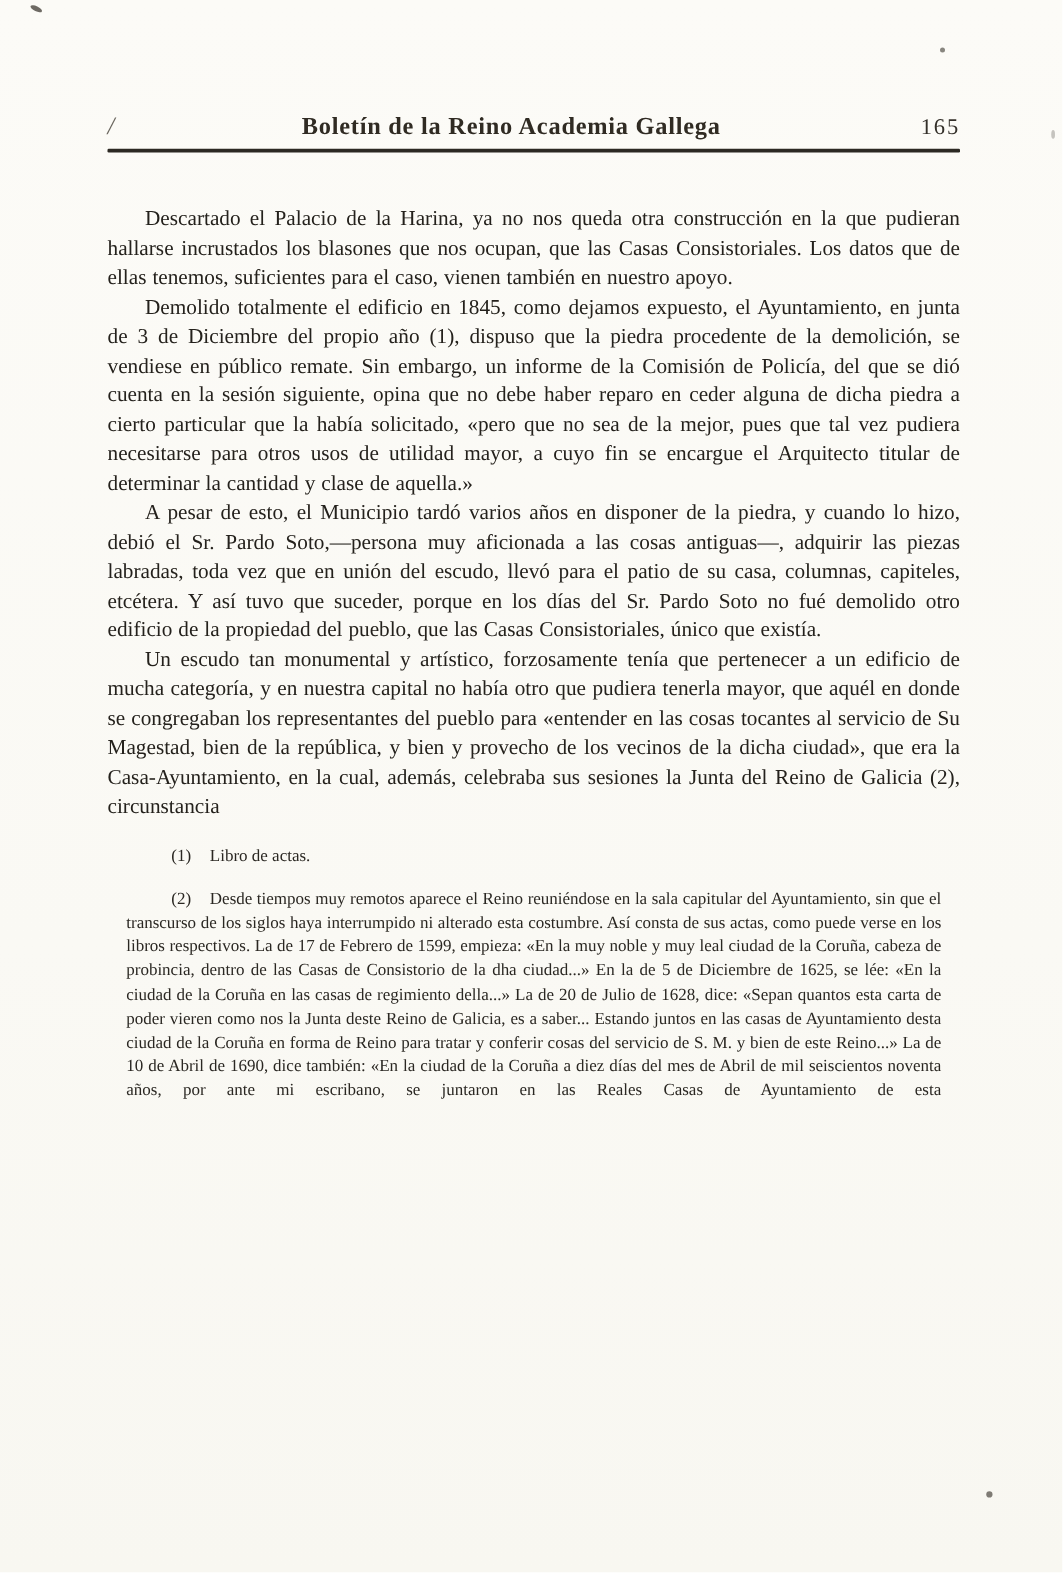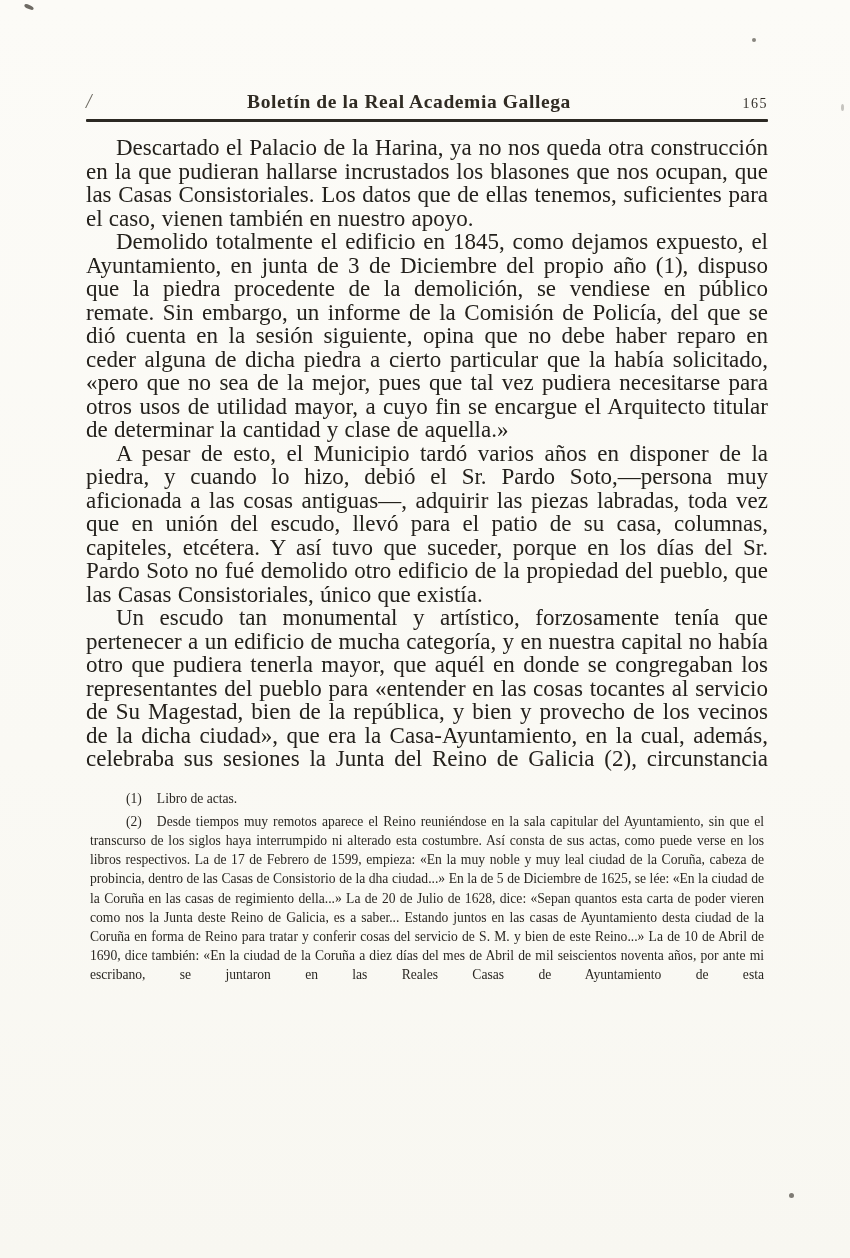--- a/index.html
+++ b/index.html
@@ -48,74 +48,74 @@
     flex: 1;
     text-align: center;
     font-size: 19.5px;
     font-weight: 700;
     letter-spacing: 0.6px;
     color: #302b23;
   }
   .folio {
     width: 70px;
     text-align: right;
-    font-size: 14px;
+    font-size: 18px;
     letter-spacing: 1.5px;
     color: #34302a;
   }
   .rule {
     height: 3px;
     background: #2c2923;
     margin-top: 6px;
     border-radius: 1px;
   }
   .body-text {
-    margin-top: 14px;
-    font-size: 23px;
+    margin-top: 41px;
+    font-size: 17px;
     line-height: 23.5px;
     text-align: justify;
     word-spacing: 0.5px;
     hyphens: auto;
   }
   .body-text p {
     margin: 0;
     text-indent: 30px;
   }
   .cont { text-align-last: justify; }
 
   .footnotes {
     margin-top: 18px;
     font-size: 13.6px;
     line-height: 19.2px;
     color: #2a2722;
     text-align: justify;
     hyphens: auto;
   }
   .footnotes p {
-    margin: 4px;
+    margin: 15px;
     text-indent: 36px;
   }
   .fnm { margin-right: 15px; }
   .it { }
 </style>
 </head>
 <body>
 
 <div class="page">
 
   <div class="speck s1"></div>
   <div class="speck s2"></div>
   <div class="speck s3"></div>
   <div class="speck s4"></div>
 
   <div class="content">
 
     <div class="header">
       <span class="corner-mark">/</span>
-      <span class="journal-title">Boletín de la Real Academia Gallega</span>
+      <span class="journal-title">Boletín de la Reino Academia Gallega</span>
       <span class="folio">165</span>
     </div>
 
     <div class="rule"></div>
 
     <div class="body-text">
       <p>Descartado el Palacio de la Harina, ya no nos queda otra construcción en la que pudieran hallarse incrustados los blasones que nos ocupan, que las Casas Consistoriales. Los datos que de ellas tenemos, suficientes para el caso, vienen también en nuestro apoyo.</p>
       <p>Demolido totalmente el edificio en 1845, como dejamos expuesto, el Ayuntamiento, en junta de 3 de Diciembre del propio año (1), dispuso que la piedra procedente de la demolición, se vendiese en público remate. Sin embargo, un informe de la Comisión de Policía, del que se dió cuenta en la sesión siguiente, opina que no debe haber reparo en ceder alguna de dicha piedra a cierto particular que la había solicitado, «pero que no sea de la mejor, pues que tal vez pudiera necesitarse para otros usos de utilidad mayor, a cuyo fin se encargue el Arquitecto titular de determinar la cantidad y clase de aquella.»</p>
       <p>A pesar de esto, el Municipio tardó varios años en disponer de la piedra, y cuando lo hizo, debió el Sr. Pardo Soto,—persona muy aficionada a las cosas antiguas—, adquirir las piezas labradas, toda vez que en unión del escudo, llevó para el patio de su casa, columnas, capiteles, etcétera. Y así tuvo que suceder, porque en los días del Sr. Pardo Soto no fué demolido otro edificio de la propiedad del pueblo, que las Casas Consistoriales, único que existía.</p>
       <p class="cont">Un escudo tan monumental y artístico, forzosamente tenía que pertenecer a un edificio de mucha categoría, y en nuestra capital no había otro que pudiera tenerla mayor, que aquél en donde se congregaban los representantes del pueblo para «entender en las cosas tocantes al servicio de Su Magestad, bien de la república, y bien y provecho de los vecinos de la dicha ciudad», que era la Casa-Ayuntamiento, en la cual, además, celebraba sus sesiones la Junta del Reino de Galicia (2), circunstancia</p>

